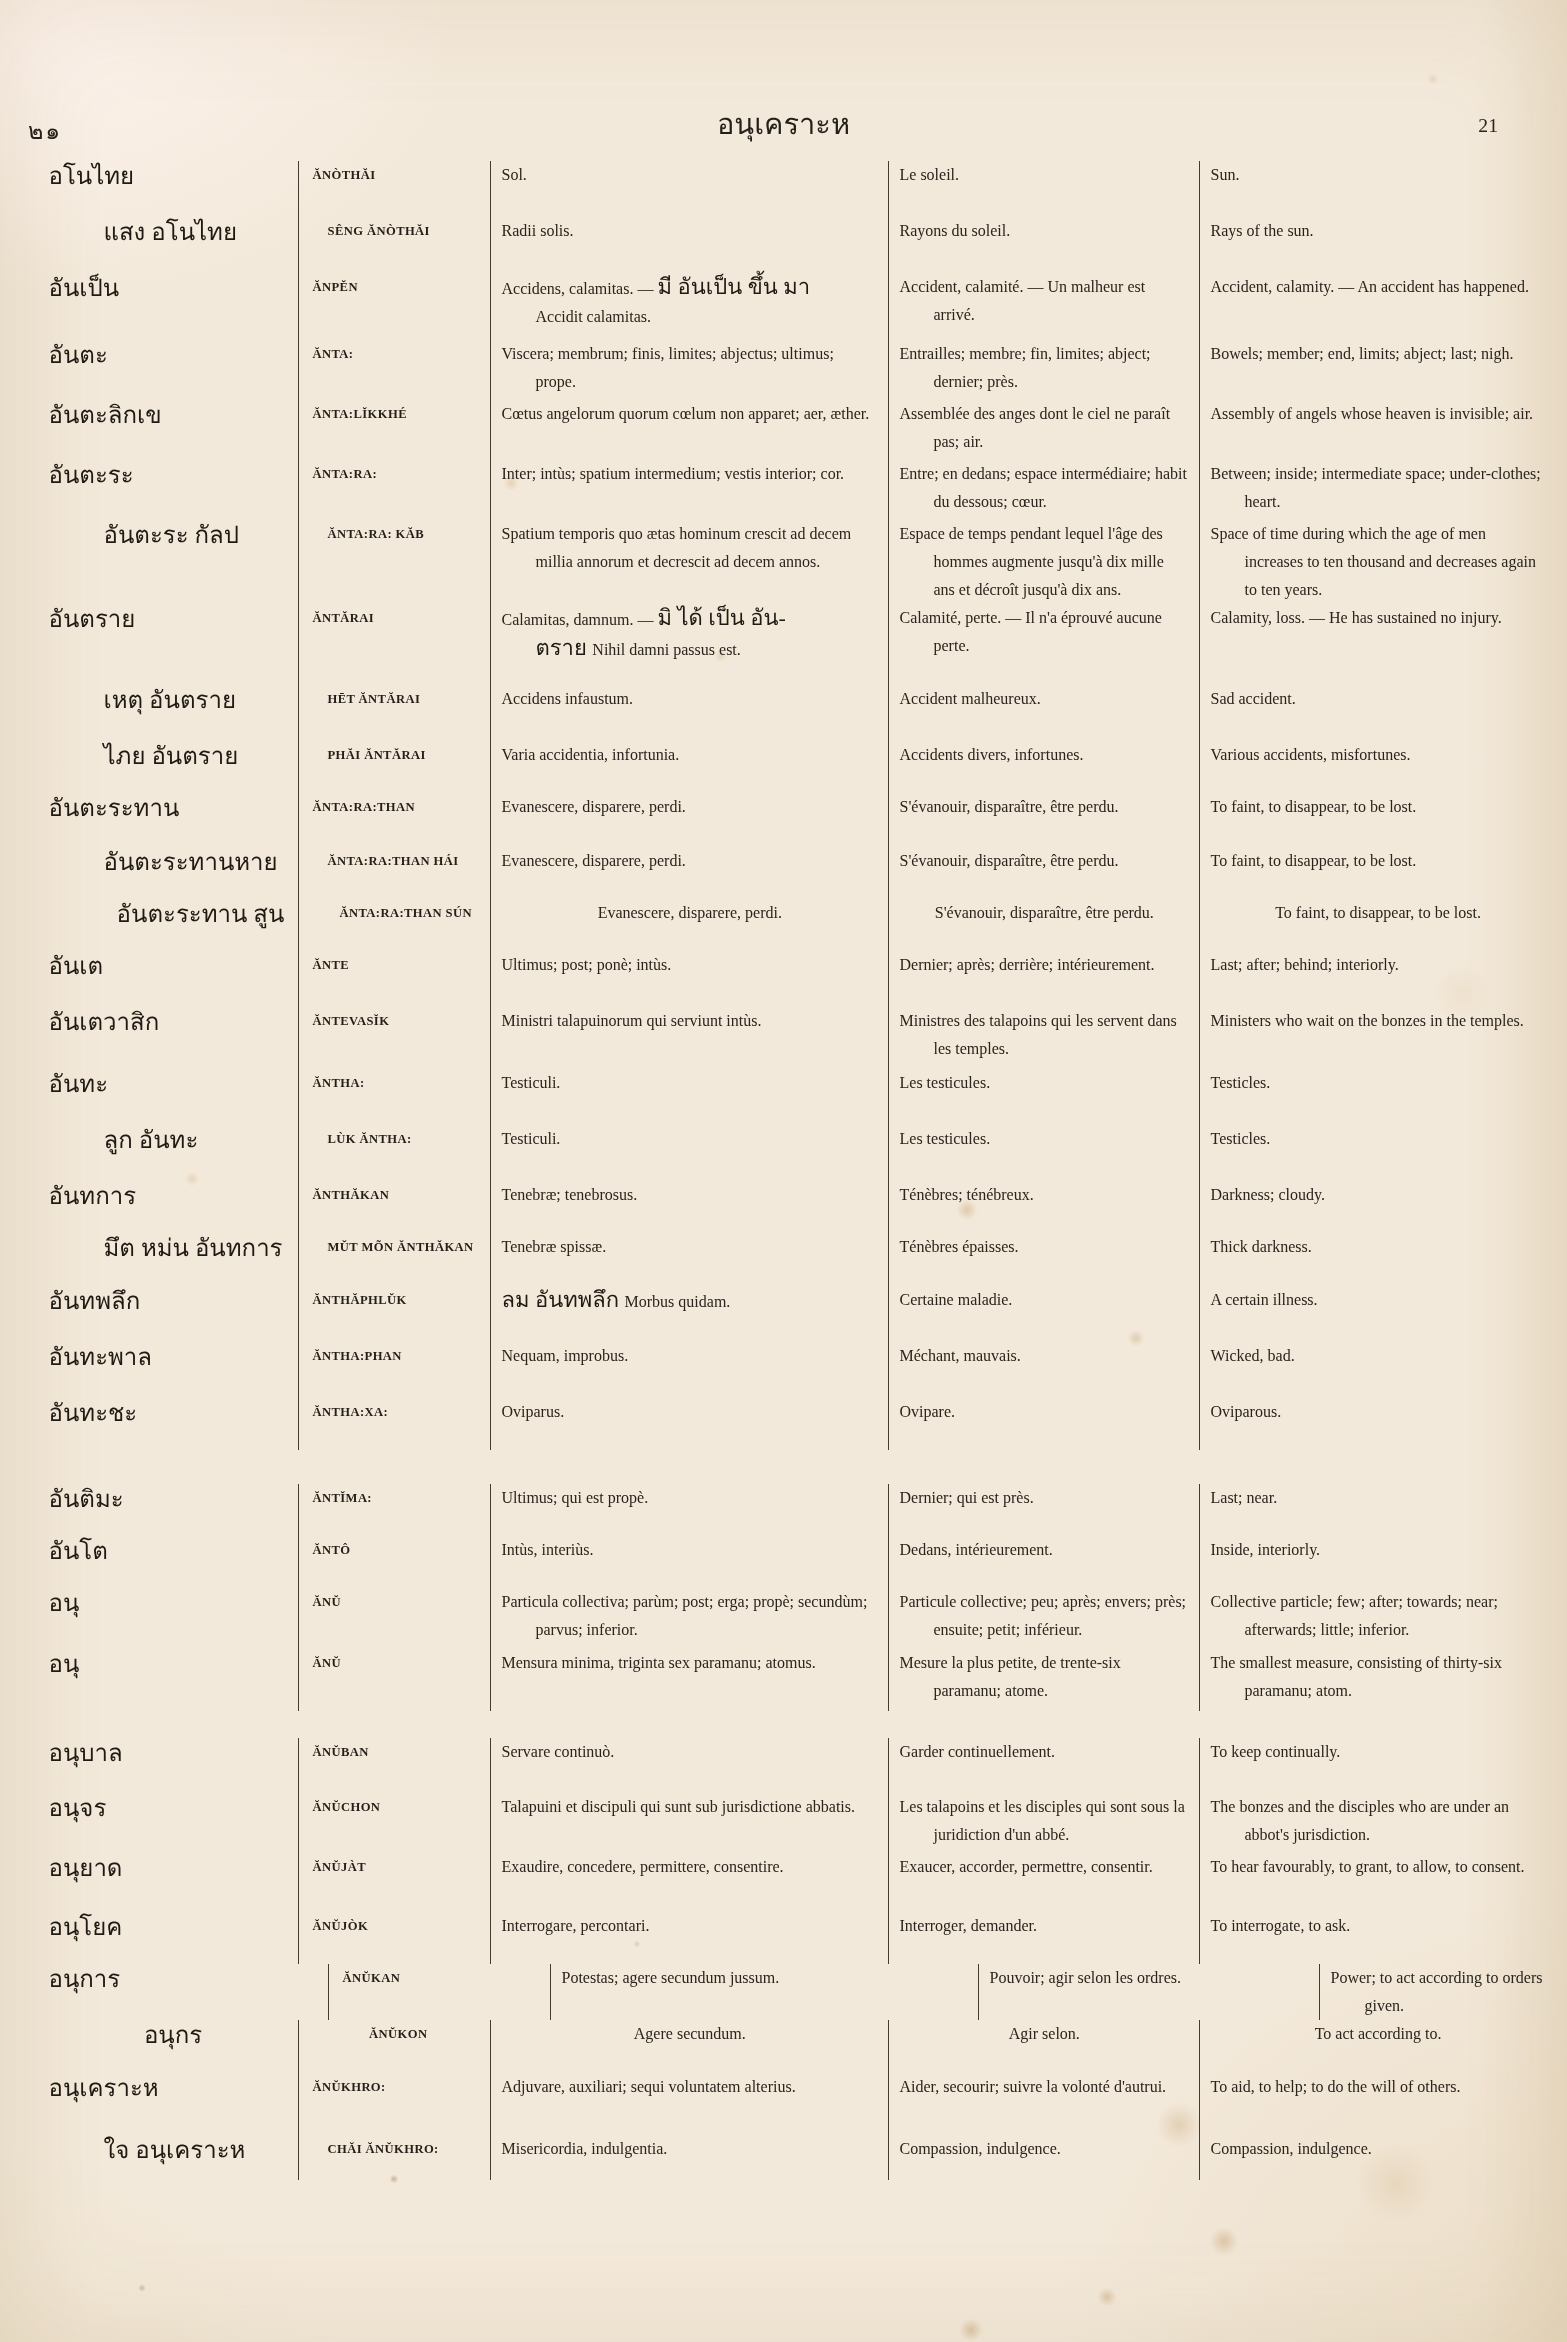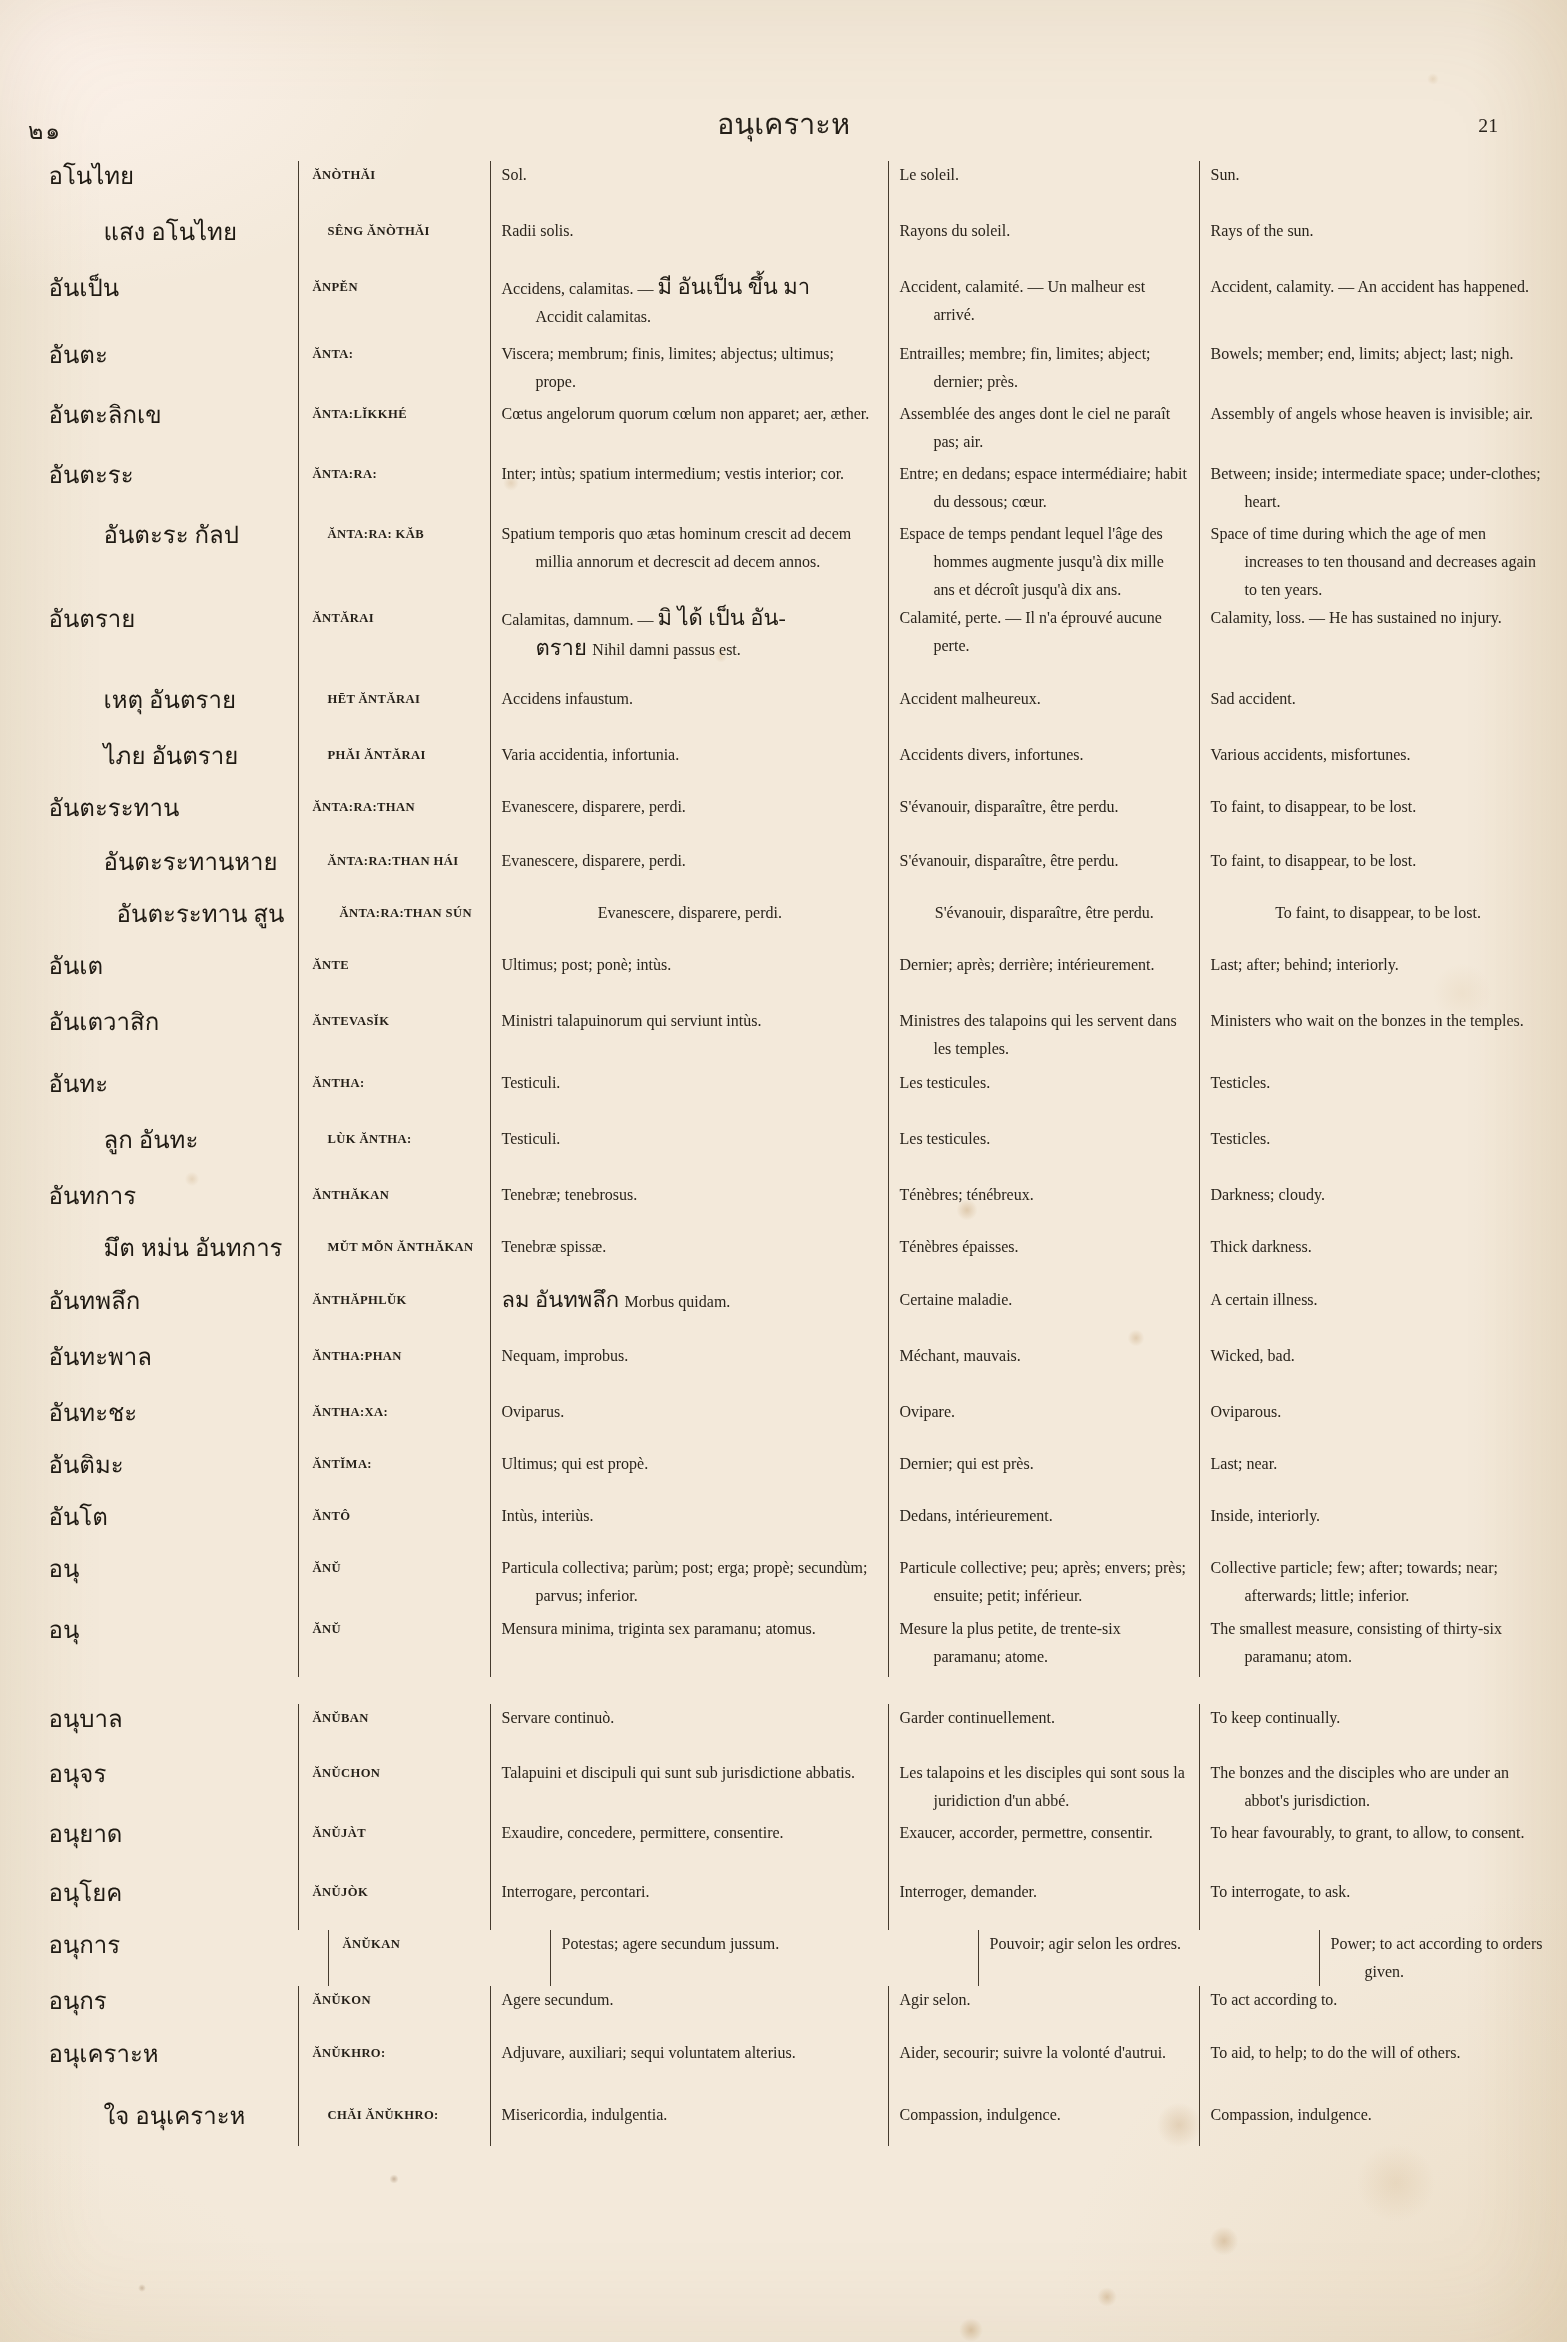--- a/index.html
+++ b/index.html
@@ -210,21 +210,21 @@
         <div class="cell c-fr def">Méchant, mauvais.</div>
         <div class="cell c-en def">Wicked, bad.</div>
       </div>
       <div class="row" style="min-height: 52px;">
         <div class="cell c-th">อันทะชะ</div>
         <div class="cell c-tr">ĂNTHA:XA:</div>
         <div class="cell c-la def"><span>Oviparus.</span></div>
         <div class="cell c-fr def">Ovipare.</div>
         <div class="cell c-en def">Oviparous.</div>
       </div>
-      <div class="row" style="min-height: 52px;">
+      <div class="row" style="min-height: 52px; margin-top: 34px;">
         <div class="cell c-th">อันติมะ</div>
         <div class="cell c-tr">ĂNTĬMA:</div>
         <div class="cell c-la def"><span>Ultimus; qui est propè.</span></div>
         <div class="cell c-fr def">Dernier; qui est près.</div>
         <div class="cell c-en def">Last; near.</div>
       </div>
       <div class="row" style="min-height: 52px;">
         <div class="cell c-th">อันโต</div>
         <div class="cell c-tr">ĂNTÔ</div>
         <div class="cell c-la def"><span>Intùs, interiùs.</span></div>
@@ -273,21 +273,21 @@
         <div class="cell c-fr def">Interroger, demander.</div>
         <div class="cell c-en def">To interrogate, to ask.</div>
       </div>
       <div class="row" style="min-height: 53px; gap: 30px;">
         <div class="cell c-th">อนุการ</div>
         <div class="cell c-tr">ĂNŬKAN</div>
         <div class="cell c-la def"><span>Potestas; agere secundum jussum.</span></div>
         <div class="cell c-fr def">Pouvoir; agir selon les ordres.</div>
         <div class="cell c-en def">Power; to act according to orders given.</div>
       </div>
-      <div class="row" style="min-height: 53px;">
+      <div class="row" style="min-height: 53px; text-align: center;">
         <div class="cell c-th">อนุกร</div>
         <div class="cell c-tr">ĂNŬKON</div>
         <div class="cell c-la def"><span>Agere secundum.</span></div>
         <div class="cell c-fr def">Agir selon.</div>
         <div class="cell c-en def">To act according to.</div>
       </div>
       <div class="row" style="min-height: 62px;">
         <div class="cell c-th">อนุเคราะห</div>
         <div class="cell c-tr">ĂNŬKHRO:</div>
         <div class="cell c-la def"><span>Adjuvare, auxiliari; sequi voluntatem alterius.</span></div>

